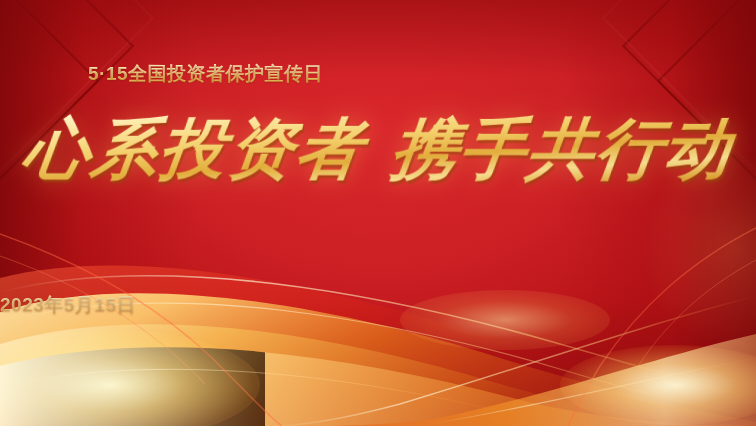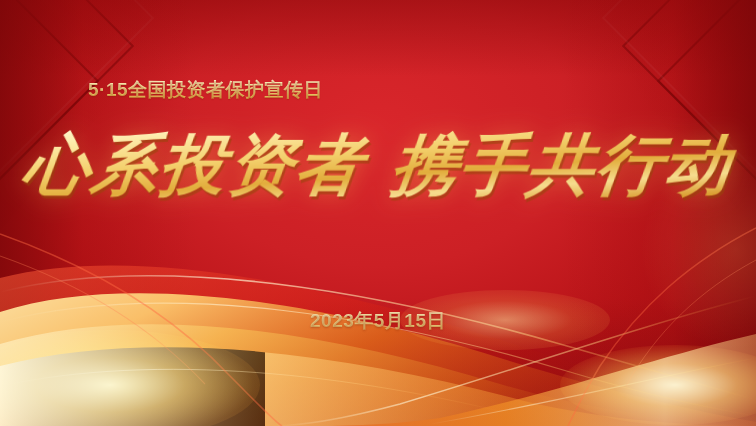--- a/index.html
+++ b/index.html
@@ -80,21 +80,21 @@
   .glow-a { left: -40px; top: 330px; width: 300px; height: 110px;
             background: radial-gradient(ellipse at center, rgba(255,240,170,0.95) 0%, rgba(255,190,70,0.55) 35%, rgba(255,140,30,0.12) 68%, rgba(255,120,20,0) 100%); }
   .glow-b { left: 560px; top: 345px; width: 230px; height: 80px;
             background: radial-gradient(ellipse at center, rgba(255,245,190,0.9) 0%, rgba(255,190,70,0.45) 38%, rgba(255,130,20,0.08) 72%, rgba(255,120,20,0) 100%); }
   .glow-c { left: 400px; top: 290px; width: 210px; height: 60px;
             background: radial-gradient(ellipse at center, rgba(255,220,140,0.55) 0%, rgba(255,170,60,0.22) 45%, rgba(255,120,20,0) 100%); }
   .glow-d { left: 640px; top: 150px; width: 190px; height: 200px;
             background: radial-gradient(ellipse at center, rgba(255,170,90,0.18) 0%, rgba(255,120,30,0) 70%); }
 
   
-  .txt-layer { position: absolute; inset: 0; margin-top: 16px; }
+  .txt-layer { position: absolute; inset: 0; }
 
   .kicker {
     position: absolute;
     left: 88px;
     top: 62px;
     font-size: 19px;
     font-weight: 700;
     letter-spacing: 0.5px;
     line-height: 24px;
     background: linear-gradient(180deg, #fdf4cd 0%, #f6dd92 42%, #e8be5c 72%, #d9a63e 100%);
@@ -144,21 +144,20 @@
     color: transparent;
     text-shadow: 0 2px 2px rgba(110,25,0,0.3);
   }
   .subtitle .gap { display: inline-block; width: 26px; }
 
   .datestamp {
     position: absolute;
     left: 0;
     right: 0;
     top: 292px;
-    text-align: center;
     font-size: 19px;
     font-weight: 700;
     letter-spacing: 0.5px;
     line-height: 26px;
     white-space: nowrap;
     background: linear-gradient(180deg, #fdf2c8 0%, #f2d78c 50%, #dfb css 100%);
     background: linear-gradient(180deg, #fdf2c8 0%, #f2d78c 50%, #dfb055 100%);
     -webkit-background-clip: text;
     background-clip: text;
     color: transparent;

